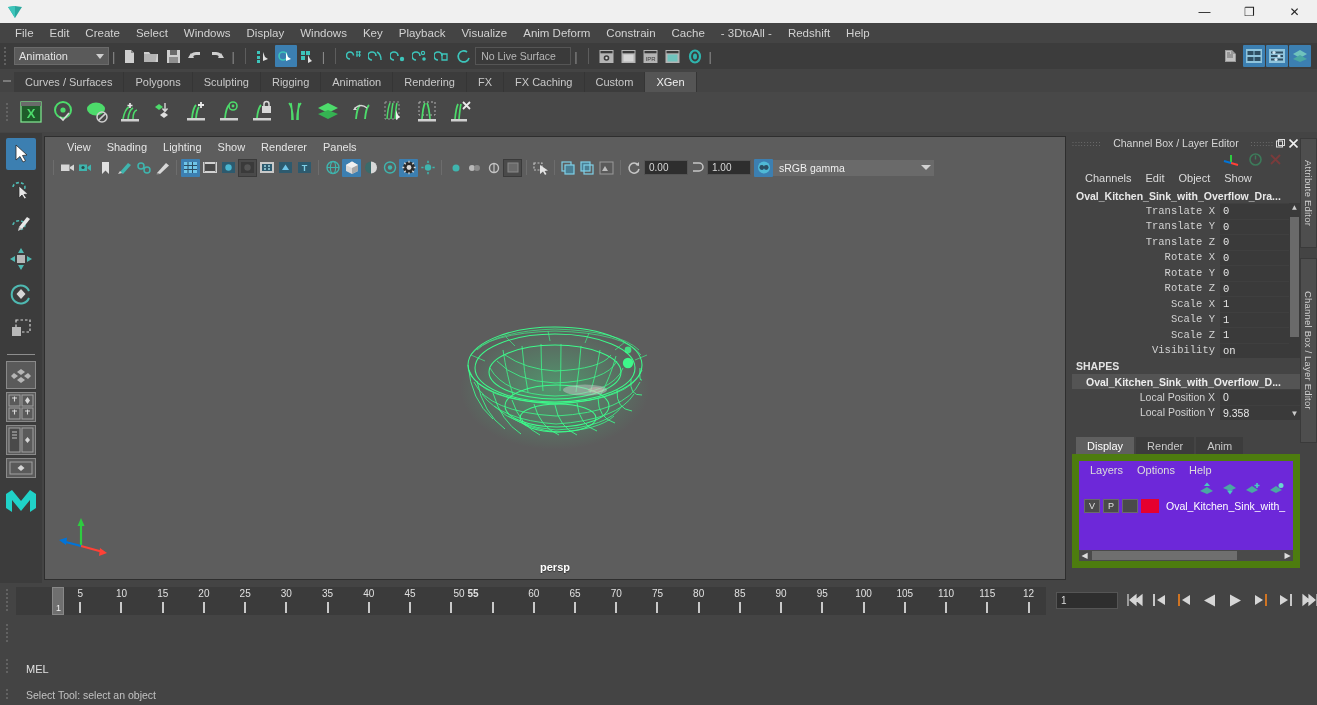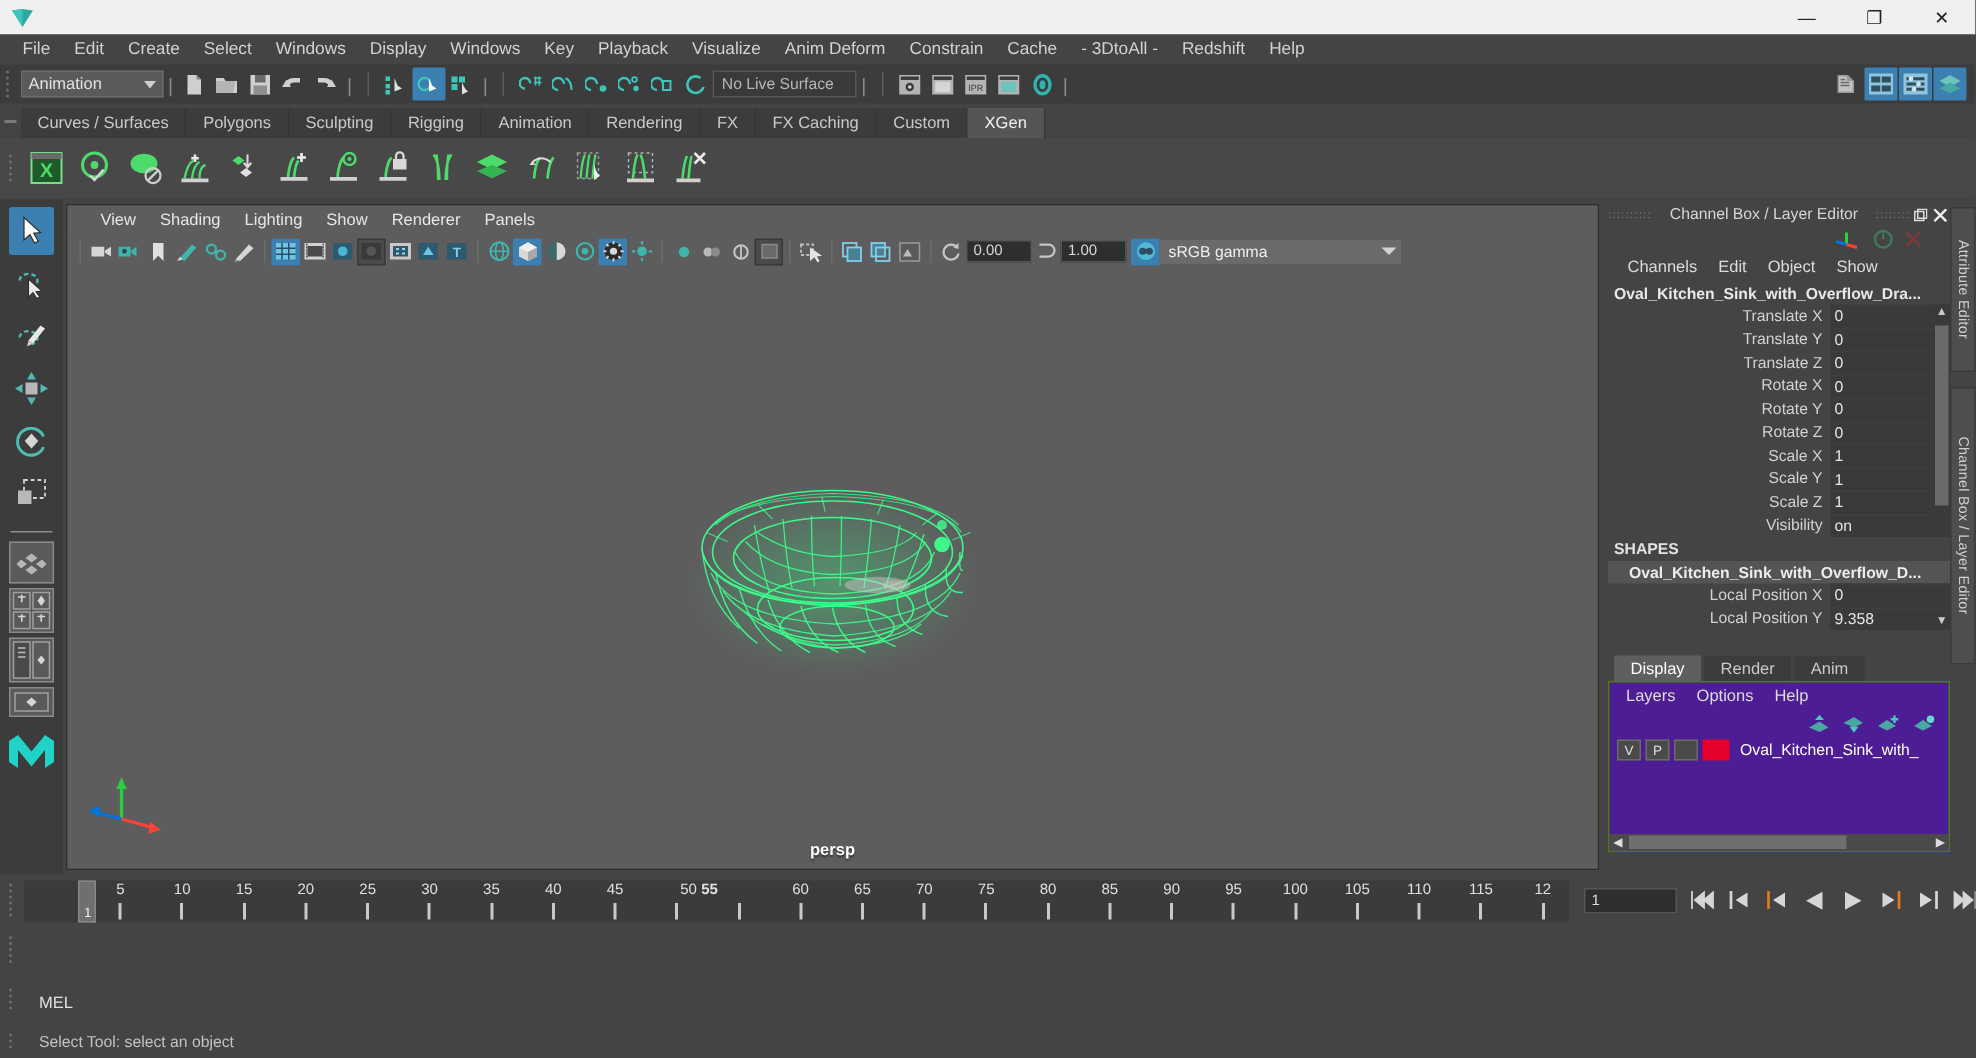--- a/index.html
+++ b/index.html
@@ -109,33 +109,33 @@
   
   .rightpanel { position:absolute; top:136px; left:1072px; width:228px; height:444px; background:#444444;}
   .rp-titlebar{ height:14px; display:flex;align-items:center; font-size:10px; color:#cfcfcf; background:#444;}
   .rp-dots{ letter-spacing:1px; color:#8a8a8a; font-size:7px;}
   .rp-title{ flex:1; text-align:center; font-size:10.5px; color:#d6d6d6;}
   .rp-btn{ width:13px;height:12px;display:flex;align-items:center;justify-content:center;color:#ddd;font-size:9px;}
   .axis-row{ height:18px; display:flex; align-items:center; justify-content:flex-end; padding-right:18px; gap:6px;}
   .cb-menubar{ height:20px; display:flex; align-items:center; padding-left:6px; }
   .cb-menubar .cm{ padding:0 7px; font-size:11px; color:#dcdcdc;}
   .cb-objname{ height:15px; background:#444; font-size:10.5px; font-weight:bold; color:#e8e8e8; padding-left:4px; display:flex;align-items:center;}
-  .chan-list{ position:relative; }
+  .chan-list{ position:relative;font-family:Liberation Mono, monospace; }
   .chan-row{ height:15.5px; display:flex; align-items:center; font-size:10.5px;}
   .chan-label{ width:148px; text-align:right; padding-right:5px; color:#d2d2d2;}
   .chan-val{ flex:1; background:#3a3a3a; height:15.5px; display:flex; align-items:center; padding-left:3px; color:#e5e5e5; border-top:1px solid #3f3f3f;}
   .chan-scroll{ position:absolute; right:0; top:0; width:11px; height:100%; background:#3a3a3a;}
   .chan-scroll .thumb{ position:absolute; left:1px; top:14px; width:9px; height:120px; background:#6a6a6a;}
   .shapes-hdr{ font-size:10.5px; font-weight:bold; color:#e2e2e2; padding:2px 0 2px 4px;}
   .shape-name{ background:#545454; font-size:10.5px;font-weight:bold;color:#ececec; padding-left:14px; height:15px; display:flex;align-items:center;}
 
   .layer-tabs{ display:flex; height:19px; align-items:flex-end; padding-left:4px;}
   .ltab{ height:17px; padding:0 11px; display:flex;align-items:center; font-size:11px; background:#3c3c3c; color:#c9c9c9; margin-right:2px;}
   .ltab.active{ background:#5f5f5f; color:#fff;}
-  .layer-body{ background:#4c1d95; border:1px solid #4d7c0f; height:114px; position:relative;}
+  .layer-body{ background:#6d28d9; border:7px solid #4d7c0f; height:114px; position:relative;}
   .layer-menubar{ height:18px; display:flex;align-items:center; padding-left:4px;}
   .layer-menubar .lm{ padding:0 7px; font-size:11px; color:#dcdcdc;}
   .layer-icons{ height:18px; display:flex; align-items:center; justify-content:flex-end; padding-right:8px; gap:8px;}
   .layer-row{ height:17px; display:flex; align-items:center; padding-left:5px; gap:3px;}
   .lcell{ width:16px;height:14px;border:1px solid #6a6a6a;background:#4a4a4a;display:flex;align-items:center;justify-content:center;font-size:9px;color:#e0e0e0;}
   .lcolor{ width:18px;height:14px;}
   .lname{ font-size:10.5px; color:#ffffff; margin-left:4px; white-space:nowrap;}
   .layer-hscroll{ position:absolute; bottom:0; left:0; width:100%; height:11px; background:#4a4a4a; display:flex; align-items:center;}
   .lhs-arrow{width:11px;height:11px;display:flex;align-items:center;justify-content:center;color:#ddd;font-size:8px;}
   .lhs-thumb{ height:9px; background:#6f6f6f; width:145px; margin-left:2px;}

